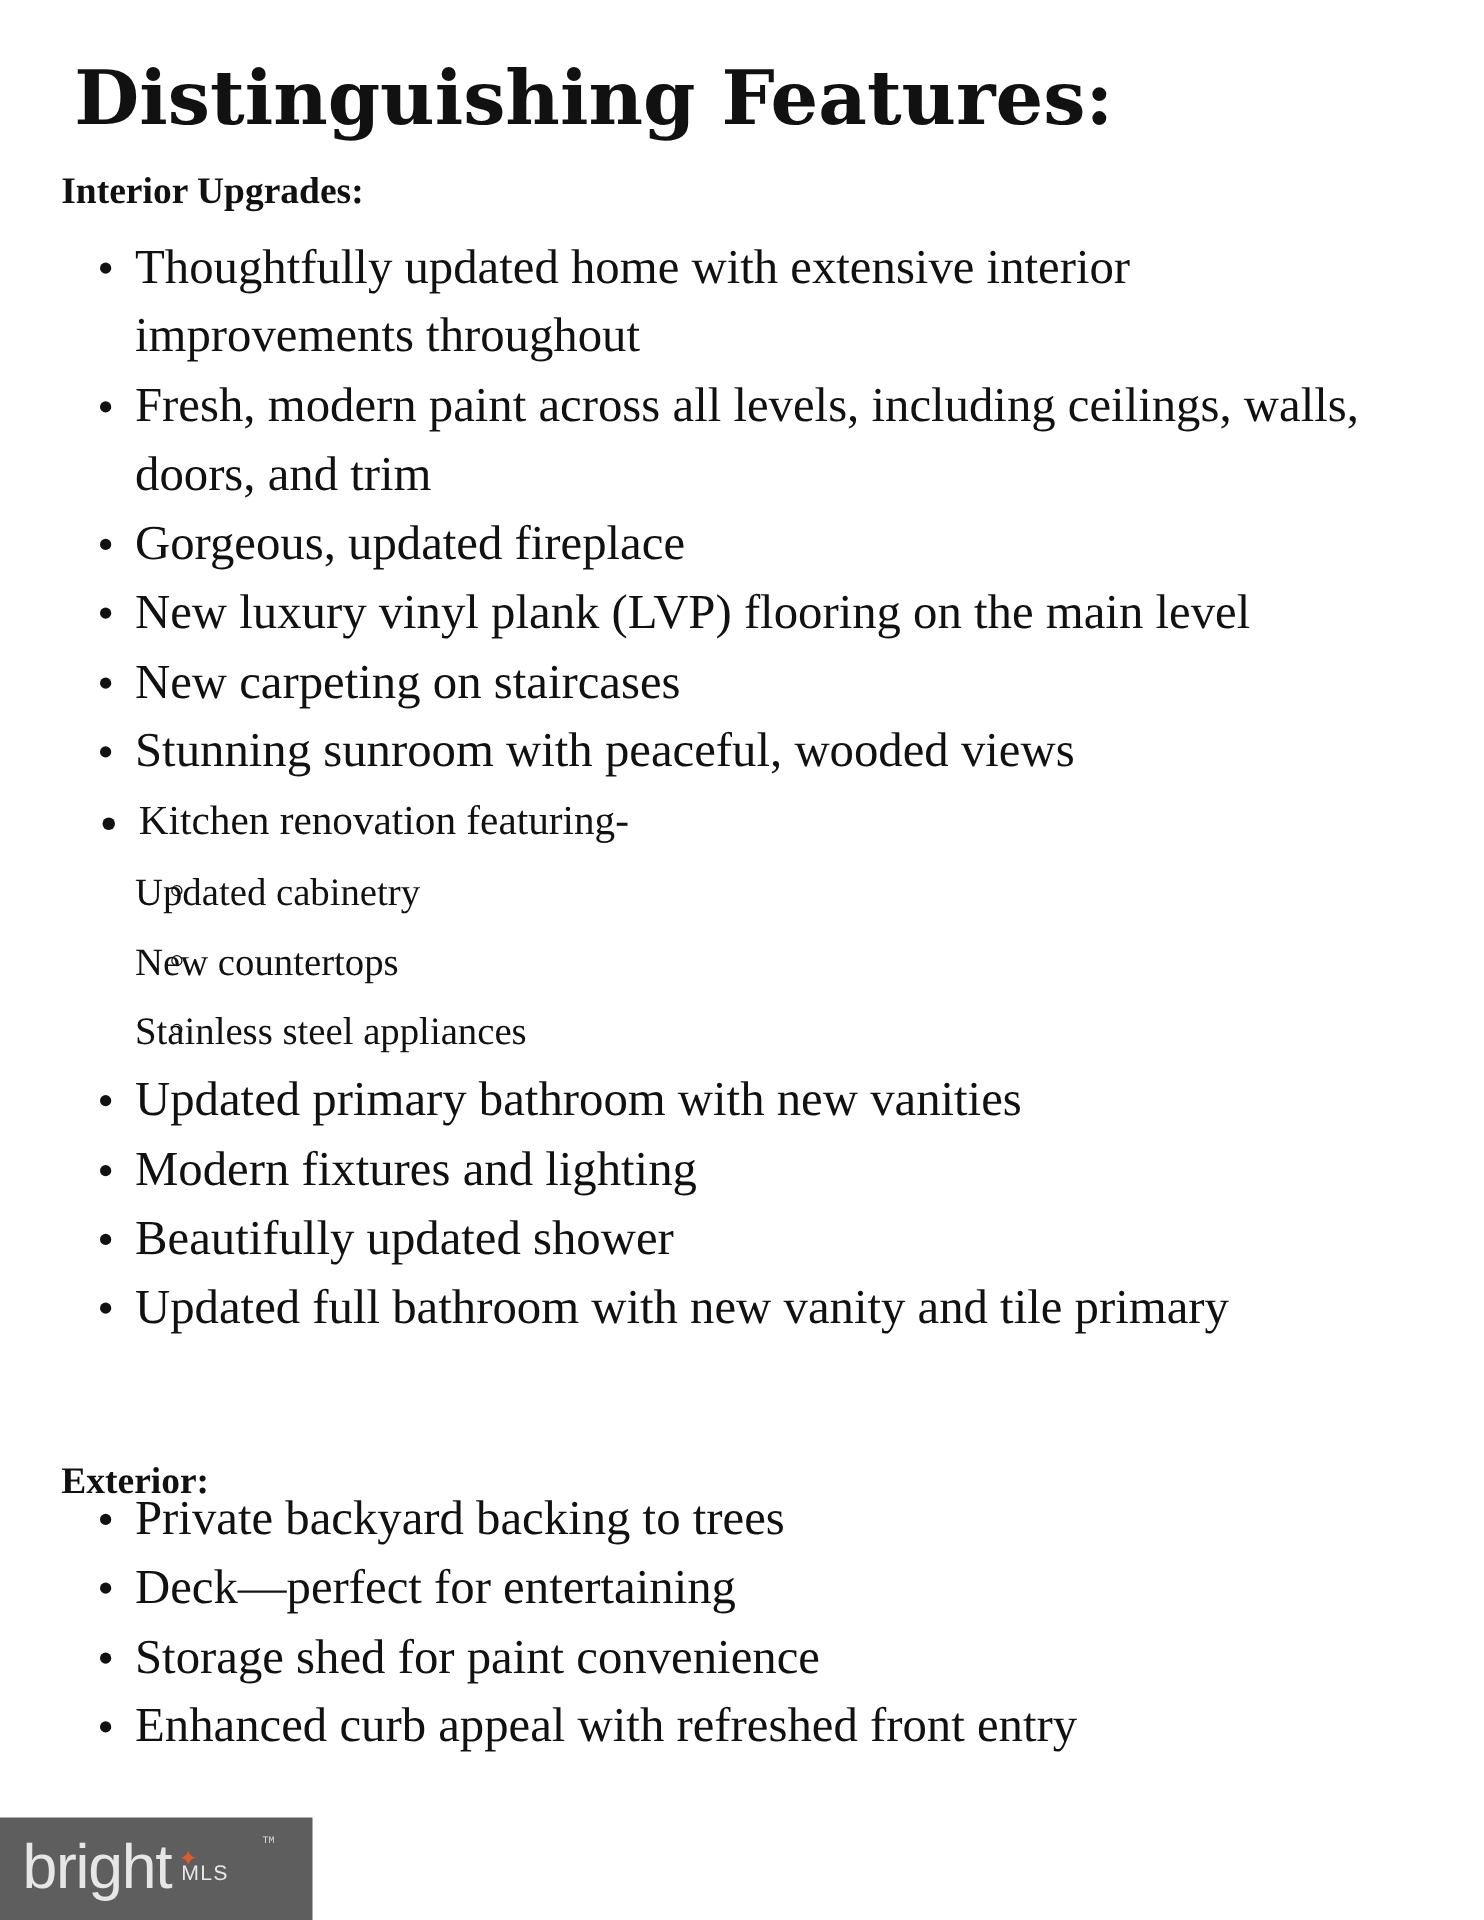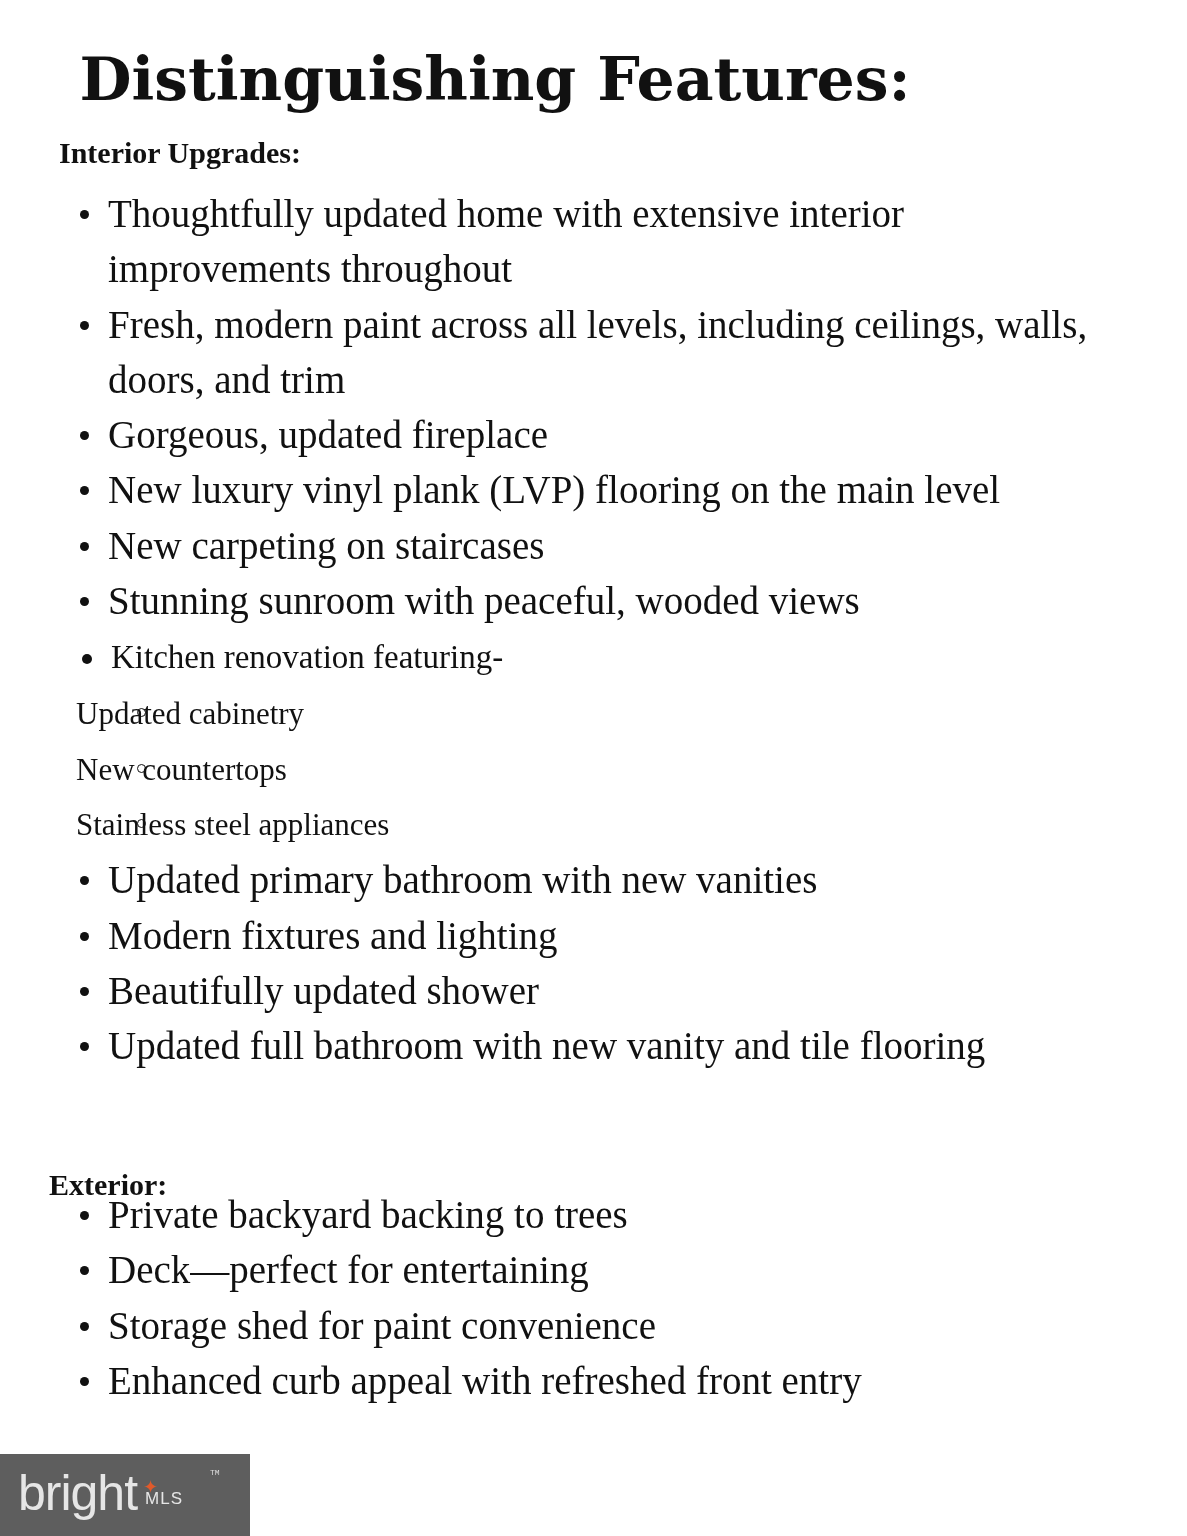--- a/index.html
+++ b/index.html
@@ -4,38 +4,37 @@
 <style>
   html, body { margin: 0; padding: 0; }
   body {
     width: 1187px; height: 1536px; background: #ffffff; position: relative;
     overflow: hidden; font-family: "DejaVu Serif", "Liberation Serif", serif; color: #111;
   }
   .title {
     position: absolute; top: 44px; left: 0; width: 950px; text-align: center;
     font-size: 60px; font-weight: bold; letter-spacing: 0px; margin: 0;
     font-family: "DejaVu Serif", serif;
-    padding-left: 20px;
   }
   .section-heading {
     position: absolute; left: 49px; font-size: 30px; font-weight: bold;
     font-family: "Liberation Serif", serif; margin: 0;
   }
   ul { list-style: none; margin: 0; padding: 0; position: absolute; }
   li.item {
     position: relative; font-size: 39px; line-height: 55.3px;
     padding-left: 108px; width: 1040px; font-family: "Liberation Serif", serif;
   }
   li.item .bullet {
     position: absolute; left: 80px; top: 24px; width: 9px; height: 9px;
     border-radius: 50%; background: #111;
   }
   li.sub {
     position: relative; font-size: 31px; line-height: 55.3px;
-    padding-left: 76px; font-family: "Liberation Serif", serif;
+    padding-left: 108px; font-family: "Liberation Serif", serif;
   }
   li.sub .bullet {
     position: absolute; left: 137px; top: 22px; width: 9px; height: 9px;
     border-radius: 50%; border: 1.6px solid #111; box-sizing: border-box;
   }
   .logo {
     position: absolute; left: 0; top: 1454px; width: 250px; height: 82px;
     background: #5e5e5e; display: flex; align-items: center;
   }
   .logo .brand {
@@ -50,37 +49,37 @@
   .logo .mls {
     font-family: "Liberation Sans", sans-serif; color: #e6e6e6; font-size: 17px;
     margin-left: 8px; letter-spacing: 1px; position: relative; top: 4px;
   }
 </style>
 </head>
 <body>
 
 <h1 class="title">Distinguishing Features:</h1>
 
-<h2 class="section-heading" style="top:136px;margin-left:10px;">Interior Upgrades:</h2>
+<h2 class="section-heading" style="top:136px;">Interior Upgrades:</h2>
 
 <ul style="top:186px; left:0;">
   <li class="item"><span class="bullet"></span><span style="display:inline-block;width:860px;">Thoughtfully updated home with extensive interior improvements throughout</span></li>
   <li class="item"><span class="bullet"></span><span style="display:inline-block;width:1010px;">Fresh, modern paint across all levels, including ceilings, walls, doors, and trim</span></li>
   <li class="item"><span class="bullet"></span><span>Gorgeous, updated fireplace</span></li>
   <li class="item"><span class="bullet"></span><span>New luxury vinyl plank (LVP) flooring on the main level</span></li>
   <li class="item"><span class="bullet"></span><span>New carpeting on staircases</span></li>
   <li class="item"><span class="bullet"></span><span>Stunning sunroom with peaceful, wooded views</span></li>
   <li class="item" style="font-size:33px; padding-left:111px; line-height:58px;"><span class="bullet" style="left:82px;top:26px;width:10px;height:10px;"></span><span>Kitchen renovation featuring-</span></li>
   <li class="sub"><span class="bullet"></span><span>Updated cabinetry</span></li>
   <li class="sub"><span class="bullet"></span><span>New countertops</span></li>
   <li class="sub"><span class="bullet"></span><span>Stainless steel appliances</span></li>
   <li class="item"><span class="bullet"></span><span>Updated primary bathroom with new vanities</span></li>
   <li class="item"><span class="bullet"></span><span>Modern fixtures and lighting</span></li>
   <li class="item"><span class="bullet"></span><span>Beautifully updated shower</span></li>
-  <li class="item"><span class="bullet"></span><span>Updated full bathroom with new vanity and tile flooring</span></li>
+  <li class="item"><span class="bullet"></span><span>Updated full bathroom with new vanity and tile primary</span></li>
 </ul>
 
 <h2 class="section-heading" style="top:1168px;">Exterior:</h2>
 
 <ul style="top:1187px; left:0;">
   <li class="item"><span class="bullet"></span><span>Private backyard backing to trees</span></li>
   <li class="item"><span class="bullet"></span><span>Deck—perfect for entertaining</span></li>
   <li class="item"><span class="bullet"></span><span>Storage shed for paint convenience</span></li>
   <li class="item"><span class="bullet"></span><span>Enhanced curb appeal with refreshed front entry</span></li>
 </ul>

